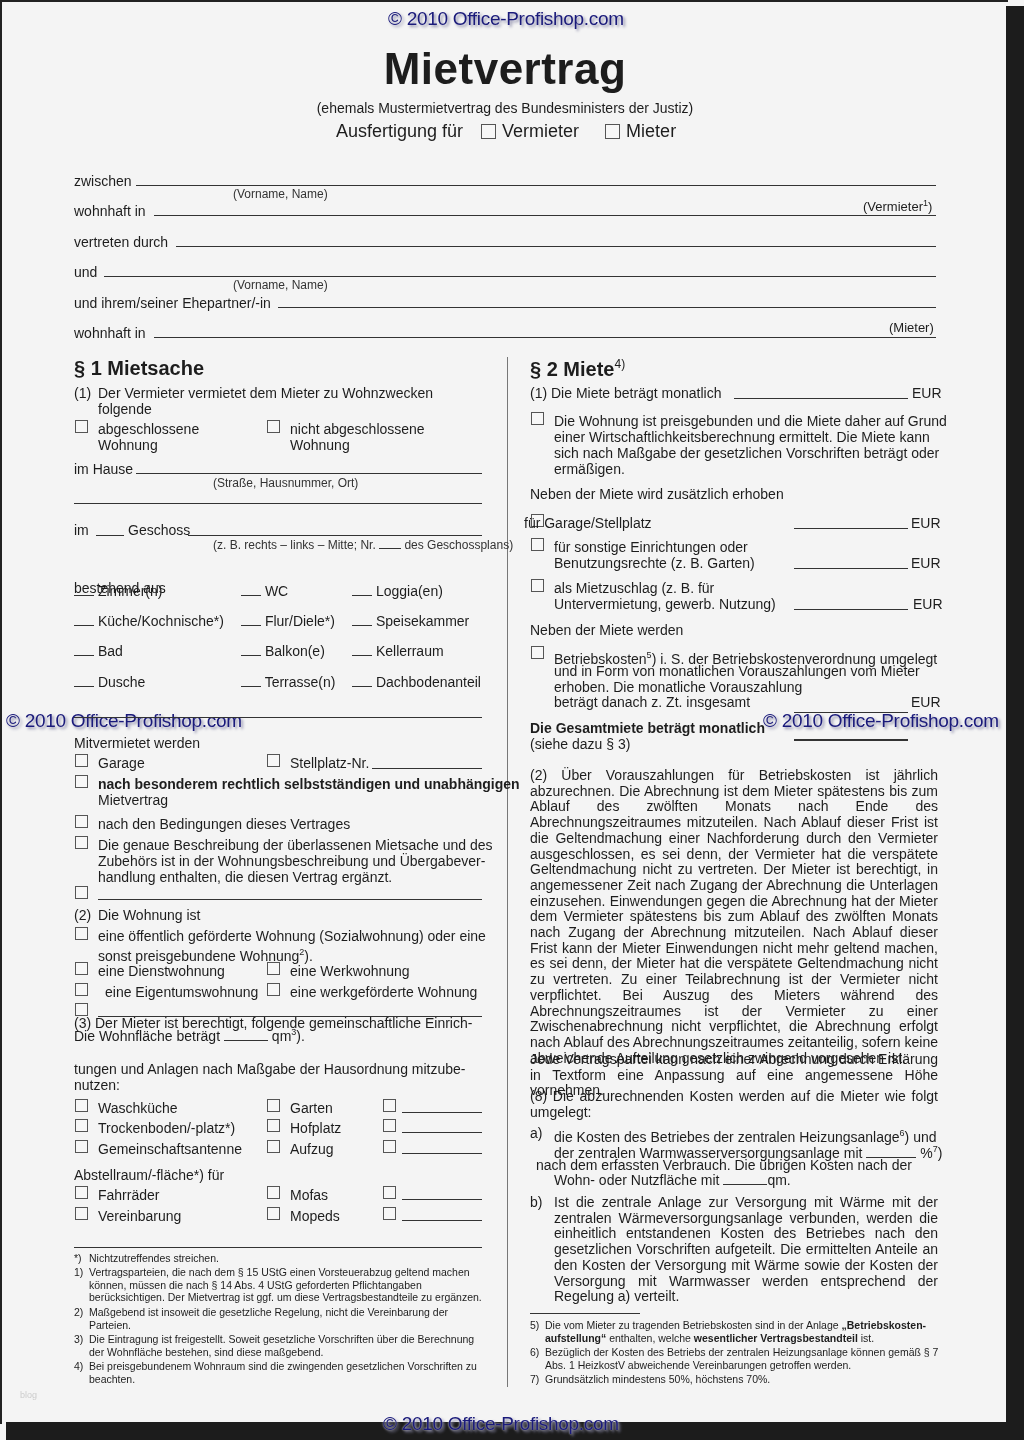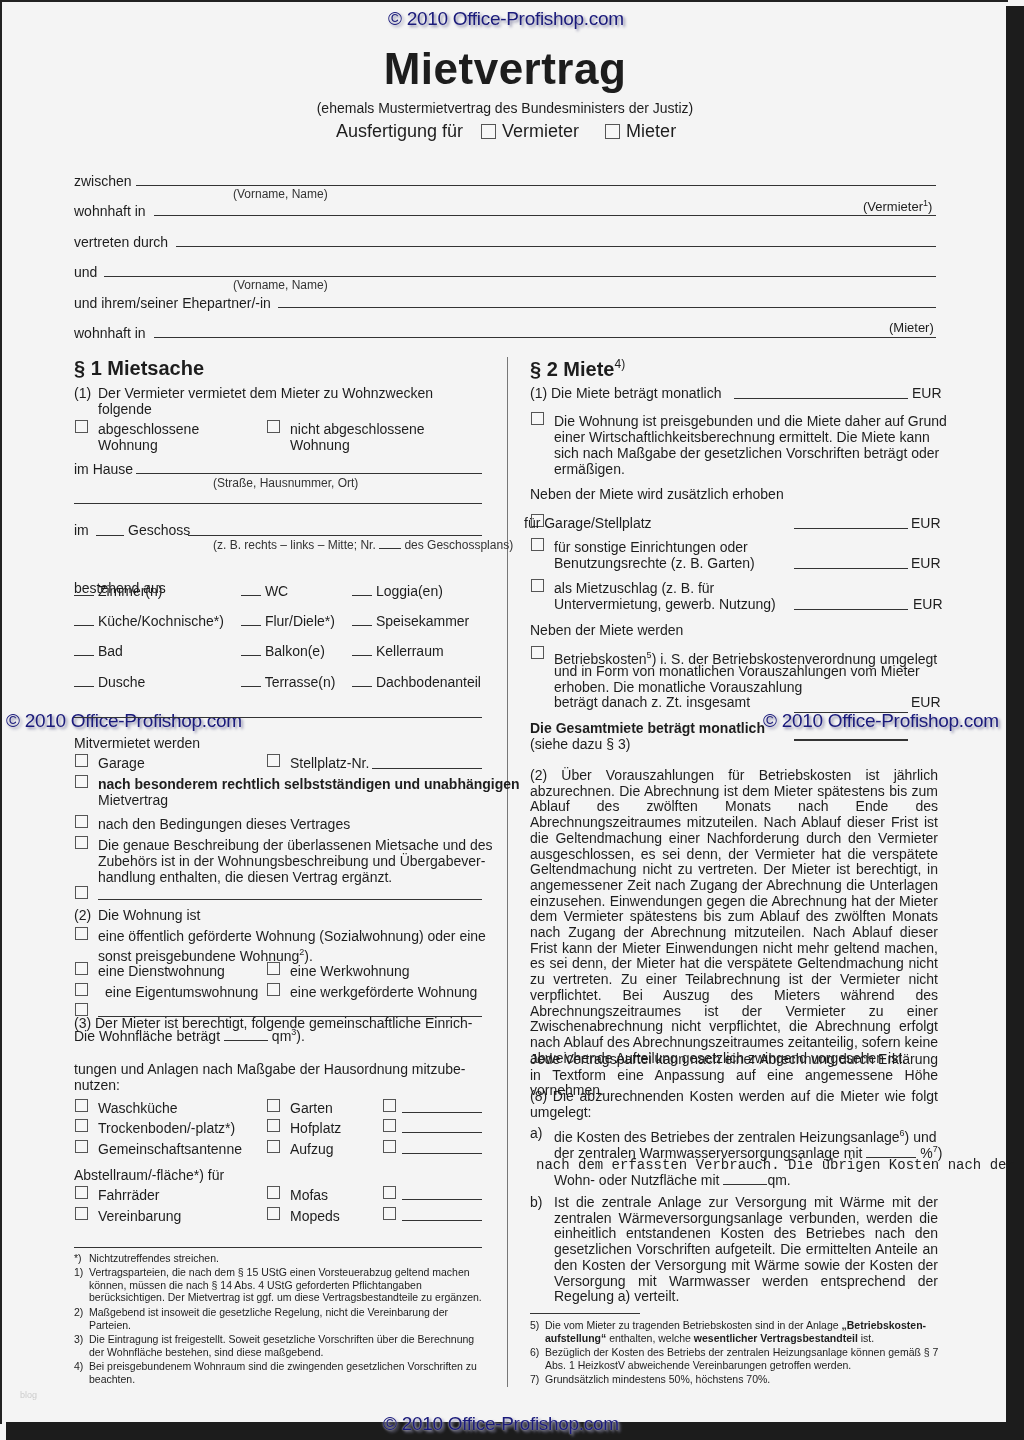--- a/index.html
+++ b/index.html
@@ -248,21 +248,21 @@
 <div class="t" style="left:530px;top:737px;">(siehe dazu § 3)</div>
 <div class="line" style="left:794px;top:739px;width:114px;border-bottom-width:2px;"></div>
 
 <div class="para" style="left:530px;top:768px;width:408px;">(2)  Über Vorauszahlungen für Betriebskosten ist jährlich abzurechnen. Die Abrechnung ist dem Mieter spätestens bis zum Ablauf des zwölften Monats nach Ende des Abrechnungszeitraumes mitzuteilen. Nach Ablauf dieser Frist ist die Geltendmachung einer Nachforderung durch den Vermieter ausgeschlossen, es sei denn, der Vermieter hat die verspätete Geltendmachung nicht zu vertreten. Der Mieter ist berechtigt, in angemessener Zeit nach Zugang der Abrechnung die Unterlagen einzusehen. Einwendungen gegen die Abrechnung hat der Mieter dem Vermieter spätestens bis zum Ablauf des zwölften Monats nach Zugang der Abrechnung mitzuteilen. Nach Ablauf dieser Frist kann der Mieter Einwendungen nicht mehr geltend machen, es sei denn, der Mieter hat die verspätete Geltendmachung nicht zu vertreten. Zu einer Teilabrechnung ist der Vermieter nicht verpflichtet. Bei Auszug des Mieters während des Abrechnungszeitraumes ist der Vermieter zu einer Zwischenabrechnung nicht verpflichtet, die Abrechnung erfolgt nach Ablauf des Abrechnungszeitraumes zeitanteilig, sofern keine abweichende Aufteilung gesetzlich zwingend vorgesehen ist.</div>
 <div class="para" style="left:530px;top:1052px;width:408px;">Jede Vertragspartei kann nach einer Abrechnung durch Erklärung in Textform eine Anpassung auf eine angemessene Höhe vornehmen.</div>
 <div class="para" style="left:530px;top:1089px;width:408px;">(8)  Die abzurechnenden Kosten werden auf die Mieter wie folgt umgelegt:</div>
 
 <div class="t" style="left:530px;top:1126px;">a)</div>
 <div class="t" style="left:554px;top:1126px;"><span>die Kosten des Betriebes der zentralen Heizungsanlage</span><span class="sup">6</span><span>) und</span></div>
 <div class="t" style="left:554px;top:1142px;"><span>der zentralen Warmwasserversorgungsanlage mit</span> <span class="under" style="width:50px;"></span> <span>%</span><span class="sup">7</span><span>)</span></div>
-<div class="t" style="left:536px;top:1158px;font-family:Liberation Mono, monospace;">nach dem erfassten Verbrauch. Die übrigen Kosten nach der</div>
+<div class="t" style="left:536px;top:1158px;">nach dem erfassten Verbrauch. Die übrigen Kosten nach der</div>
 <div class="t" style="left:554px;top:1173px;"><span>Wohn- oder Nutzfläche mit</span> <span class="under" style="width:44px;"></span><span>qm.</span></div>
 
 <div class="t" style="left:530px;top:1195px;">b)</div>
 <div class="para" style="left:554px;top:1195px;width:384px;">Ist die zentrale Anlage zur Versorgung mit Wärme mit der zentralen Wärmeversorgungsanlage verbunden, werden die einheitlich entstandenen Kosten des Betriebes nach den gesetzlichen Vorschriften aufgeteilt. Die ermittelten Anteile an den Kosten der Versorgung mit Wärme sowie der Kosten der Versorgung mit Warmwasser werden entsprechend der Regelung a) verteilt.</div>
 
 <div class="line" style="left:530px;top:1313px;width:110px;"></div>
 <div class="fn" style="left:530px;top:1319px;width:410px;">
     <span class="n">5)</span>
     <span class="b"><span>Die vom Mieter zu tragenden Betriebskosten sind in der Anlage </span><b>„Betriebskosten-aufstellung“</b><span> enthalten, welche </span><b>wesentlicher Vertragsbestandteil</b><span> ist.</span></span>
   </div>

